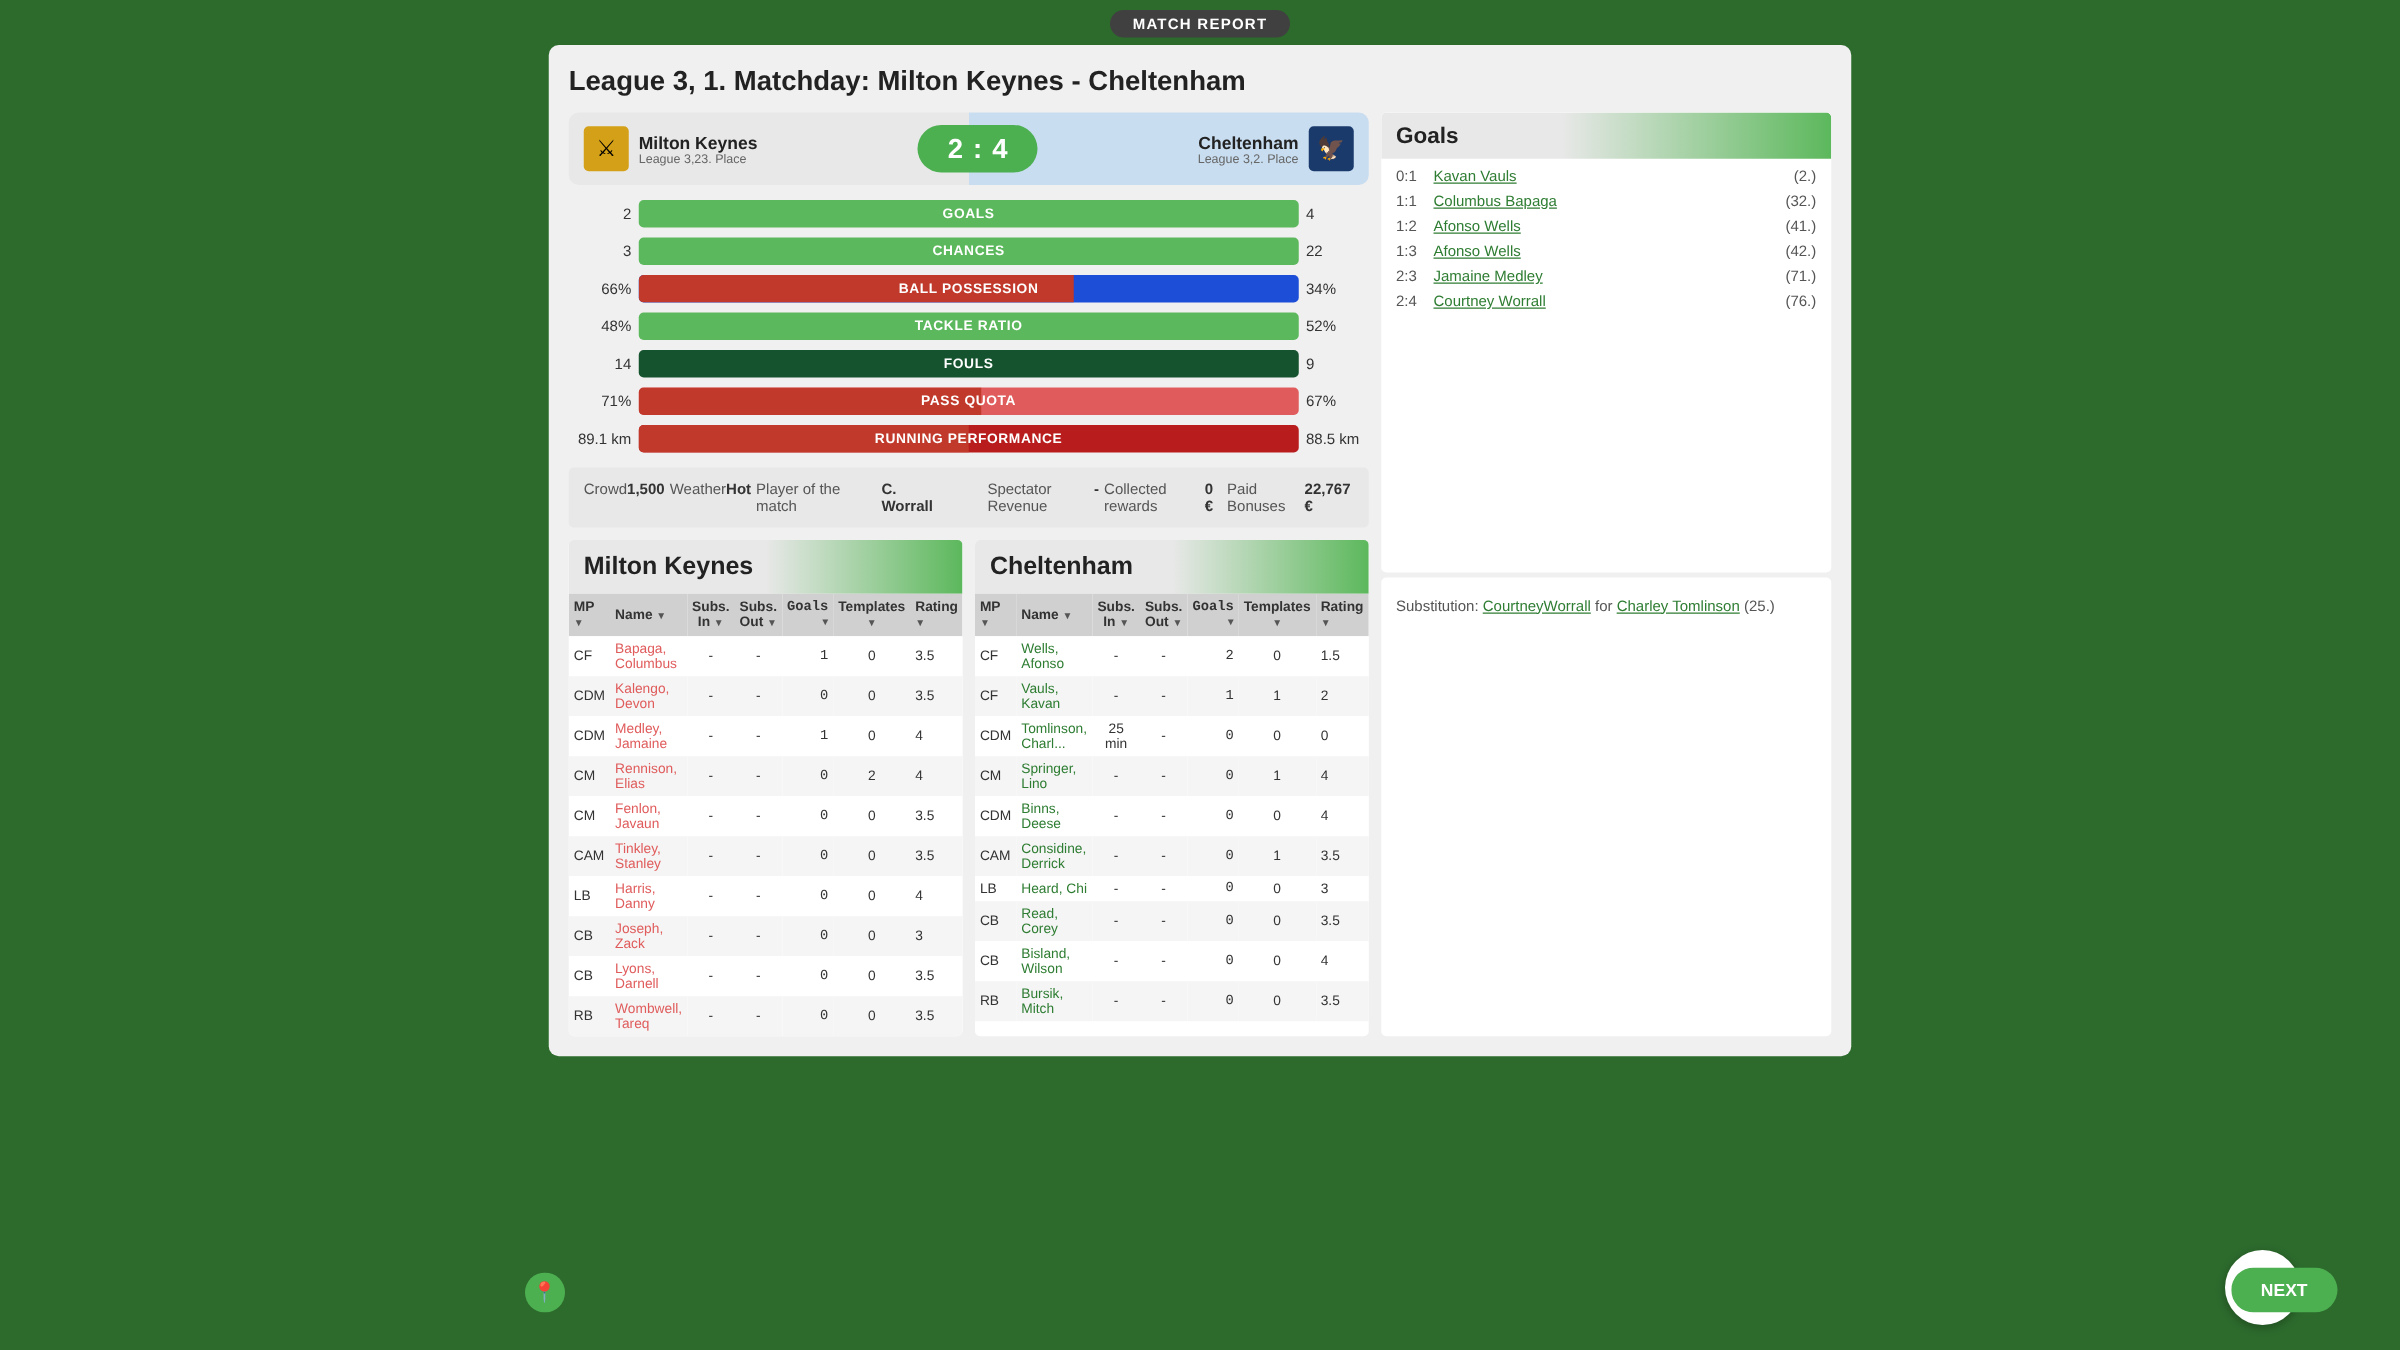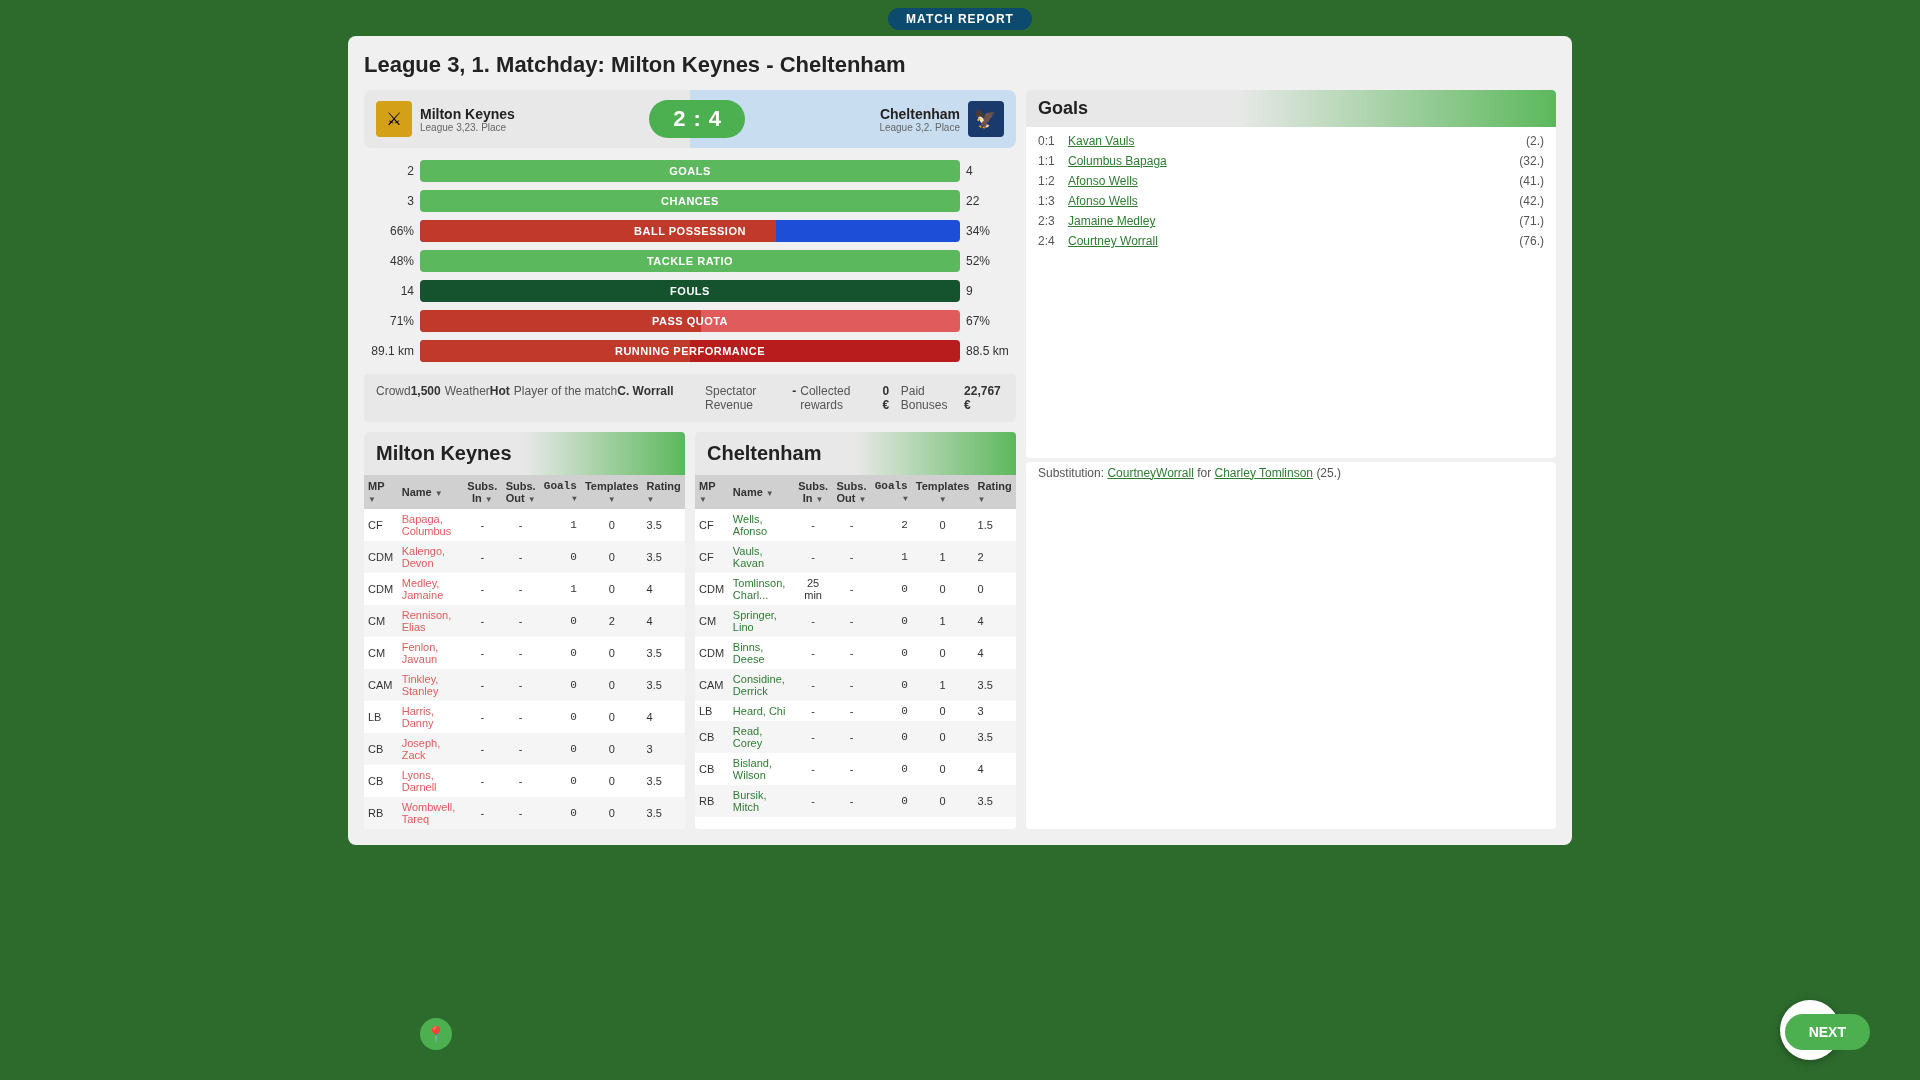--- a/index.html
+++ b/index.html
@@ -9,36 +9,36 @@
       font-size: 13px;
       width: 1920px;
       height: 1080px;
       overflow: hidden;
       display: flex;
       flex-direction: column;
       align-items: center;
     }
 
     .match-report-btn {
-      background: #0c4a6e;
+      background: #404040;
       color: white;
       border: none;
       border-radius: 12px;
       padding: 4px 18px;
       font-size: 12px;
       font-weight: bold;
       letter-spacing: 1px;
       margin-top: 8px;
       cursor: pointer;
     }
 
     .main-container {
       background: #f0f0f0;
       border-radius: 8px;
-      width: 1224px;
+      width: 1042px;
       margin-top: 6px;
       padding: 16px;
       position: relative;
     }
 
     .page-title {
       font-size: 22px;
       font-weight: bold;
       color: #222;
       margin-bottom: 12px;
@@ -713,21 +713,21 @@
     </div>
             <div class="goal-row">
       <span class="goal-score">2:4</span>
       <span class="goal-scorer">Courtney Worrall</span>
       <span class="goal-time">(76.)</span>
     </div>
           </div>
       </div>
 
       <div class="team-table-container">
-        <div id="special-list" style="padding:0 0; min-height:200px;">
+        <div id="special-list" style="padding:12px 0; min-height:200px;">
             <div class="special-row">Substitution: <span class="special-link">CourtneyWorrall</span> for <span class="special-link">Charley Tomlinson</span> <span>(25.)</span></div>
           </div>
       </div>
     </div>
   </div>
 </div>
 
 <div class="mascot">⚽</div>
 <button class="next-btn">
   <span>NEXT</span>

